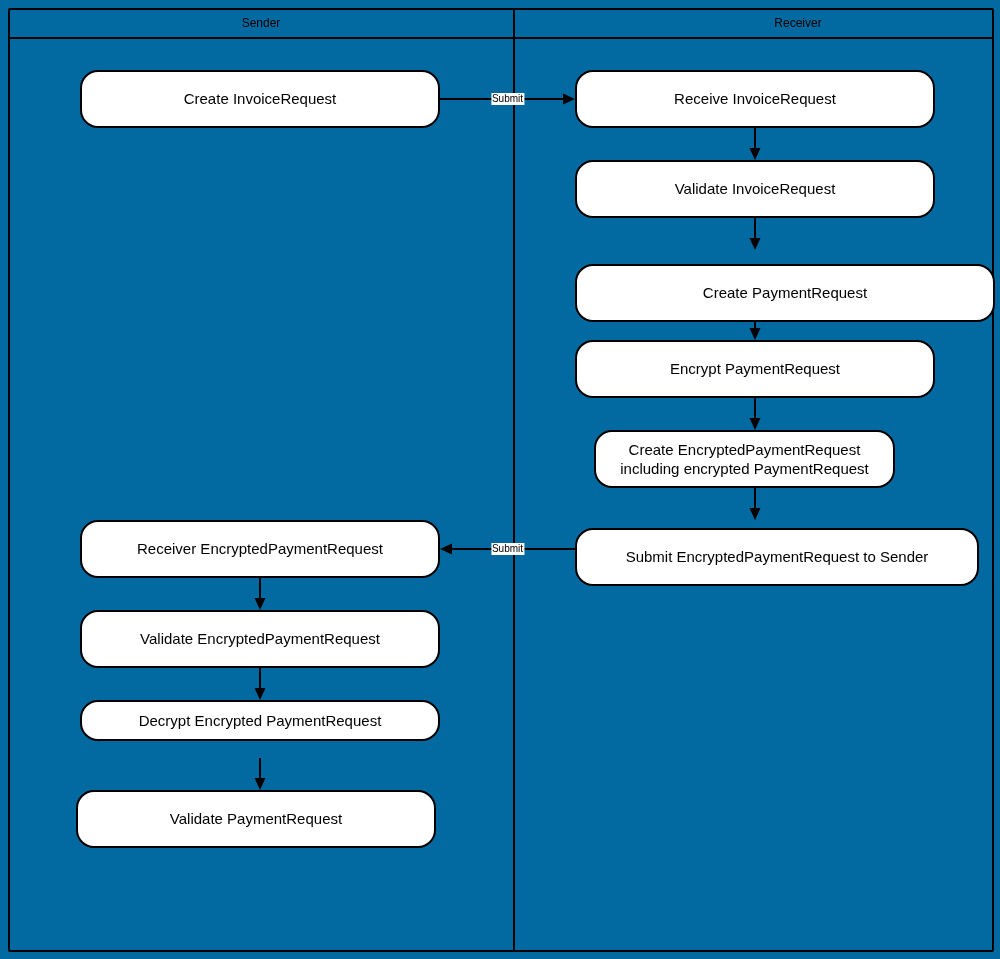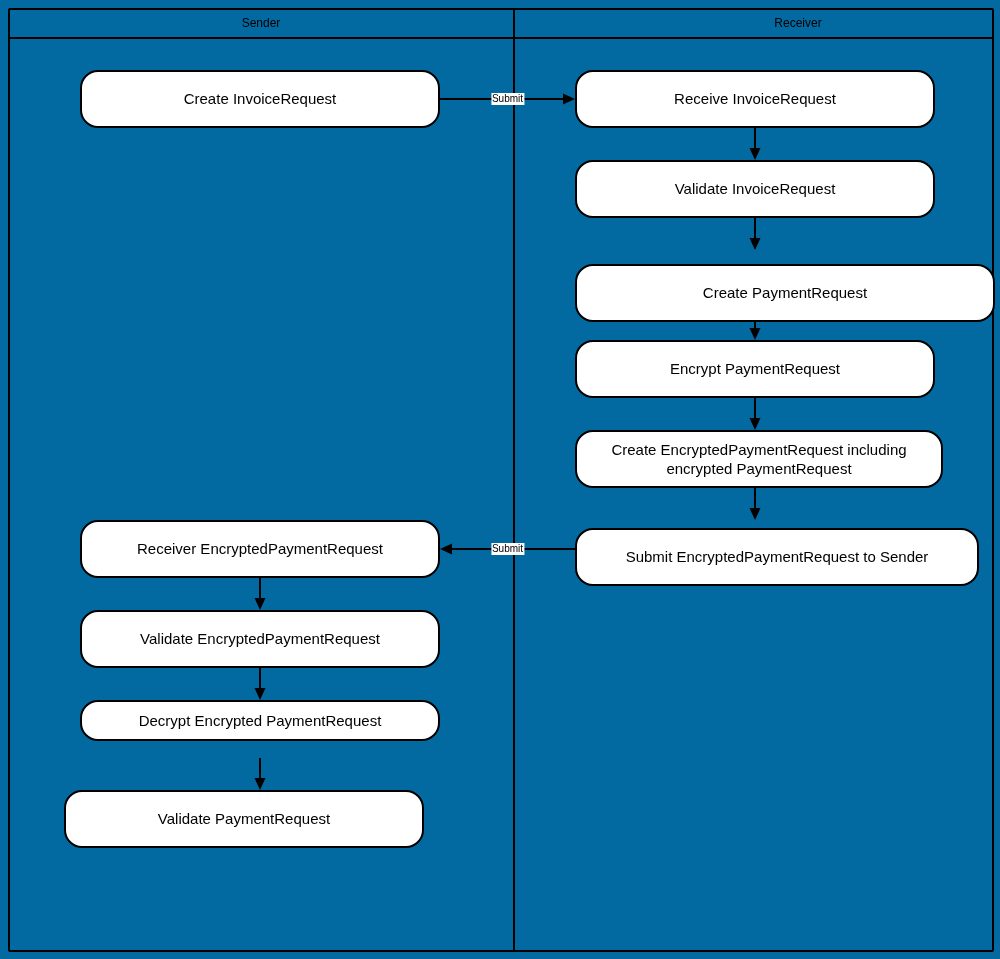--- a/index.html
+++ b/index.html
@@ -119,20 +119,20 @@
   <div id="label-layer">
       <div class="edge-label" style="left: 507.5px; top: 99px;">Submit</div>
       <div class="edge-label" style="left: 507.5px; top: 549px;">Submit</div>
     </div>
   <div id="node-layer">
       <div class="node" style="left: 80px; top: 70px; width: 360px; height: 58px;">Create InvoiceRequest</div>
       <div class="node" style="left: 575px; top: 70px; width: 360px; height: 58px;">Receive InvoiceRequest</div>
       <div class="node" style="left: 575px; top: 160px; width: 360px; height: 58px;">Validate InvoiceRequest</div>
       <div class="node" style="left: 575px; top: 264px; width: 420px; height: 58px;">Create PaymentRequest</div>
       <div class="node" style="left: 575px; top: 340px; width: 360px; height: 58px;">Encrypt PaymentRequest</div>
-      <div class="node" style="left: 575px; top: 430px; width: 368px; height: 58px;">Create EncryptedPaymentRequest including encrypted PaymentRequest</div>
+      <div class="node" style="left: 594px; top: 430px; width: 301px; height: 58px;">Create EncryptedPaymentRequest including encrypted PaymentRequest</div>
       <div class="node" style="left: 575px; top: 528px; width: 404px; height: 58px;">Submit EncryptedPaymentRequest to Sender</div>
       <div class="node" style="left: 80px; top: 520px; width: 360px; height: 58px;">Receiver EncryptedPaymentRequest</div>
       <div class="node" style="left: 80px; top: 610px; width: 360px; height: 58px;">Validate EncryptedPaymentRequest</div>
       <div class="node" style="left: 80px; top: 700px; width: 360px; height: 41px;">Decrypt Encrypted PaymentRequest</div>
-      <div class="node" style="left: 64px; top: 790px; width: 360px; height: 58px;">Validate PaymentRequest</div>
+      <div class="node" style="left: 76px; top: 790px; width: 360px; height: 58px;">Validate PaymentRequest</div>
     </div>
 </div>
 
 </body></html>

